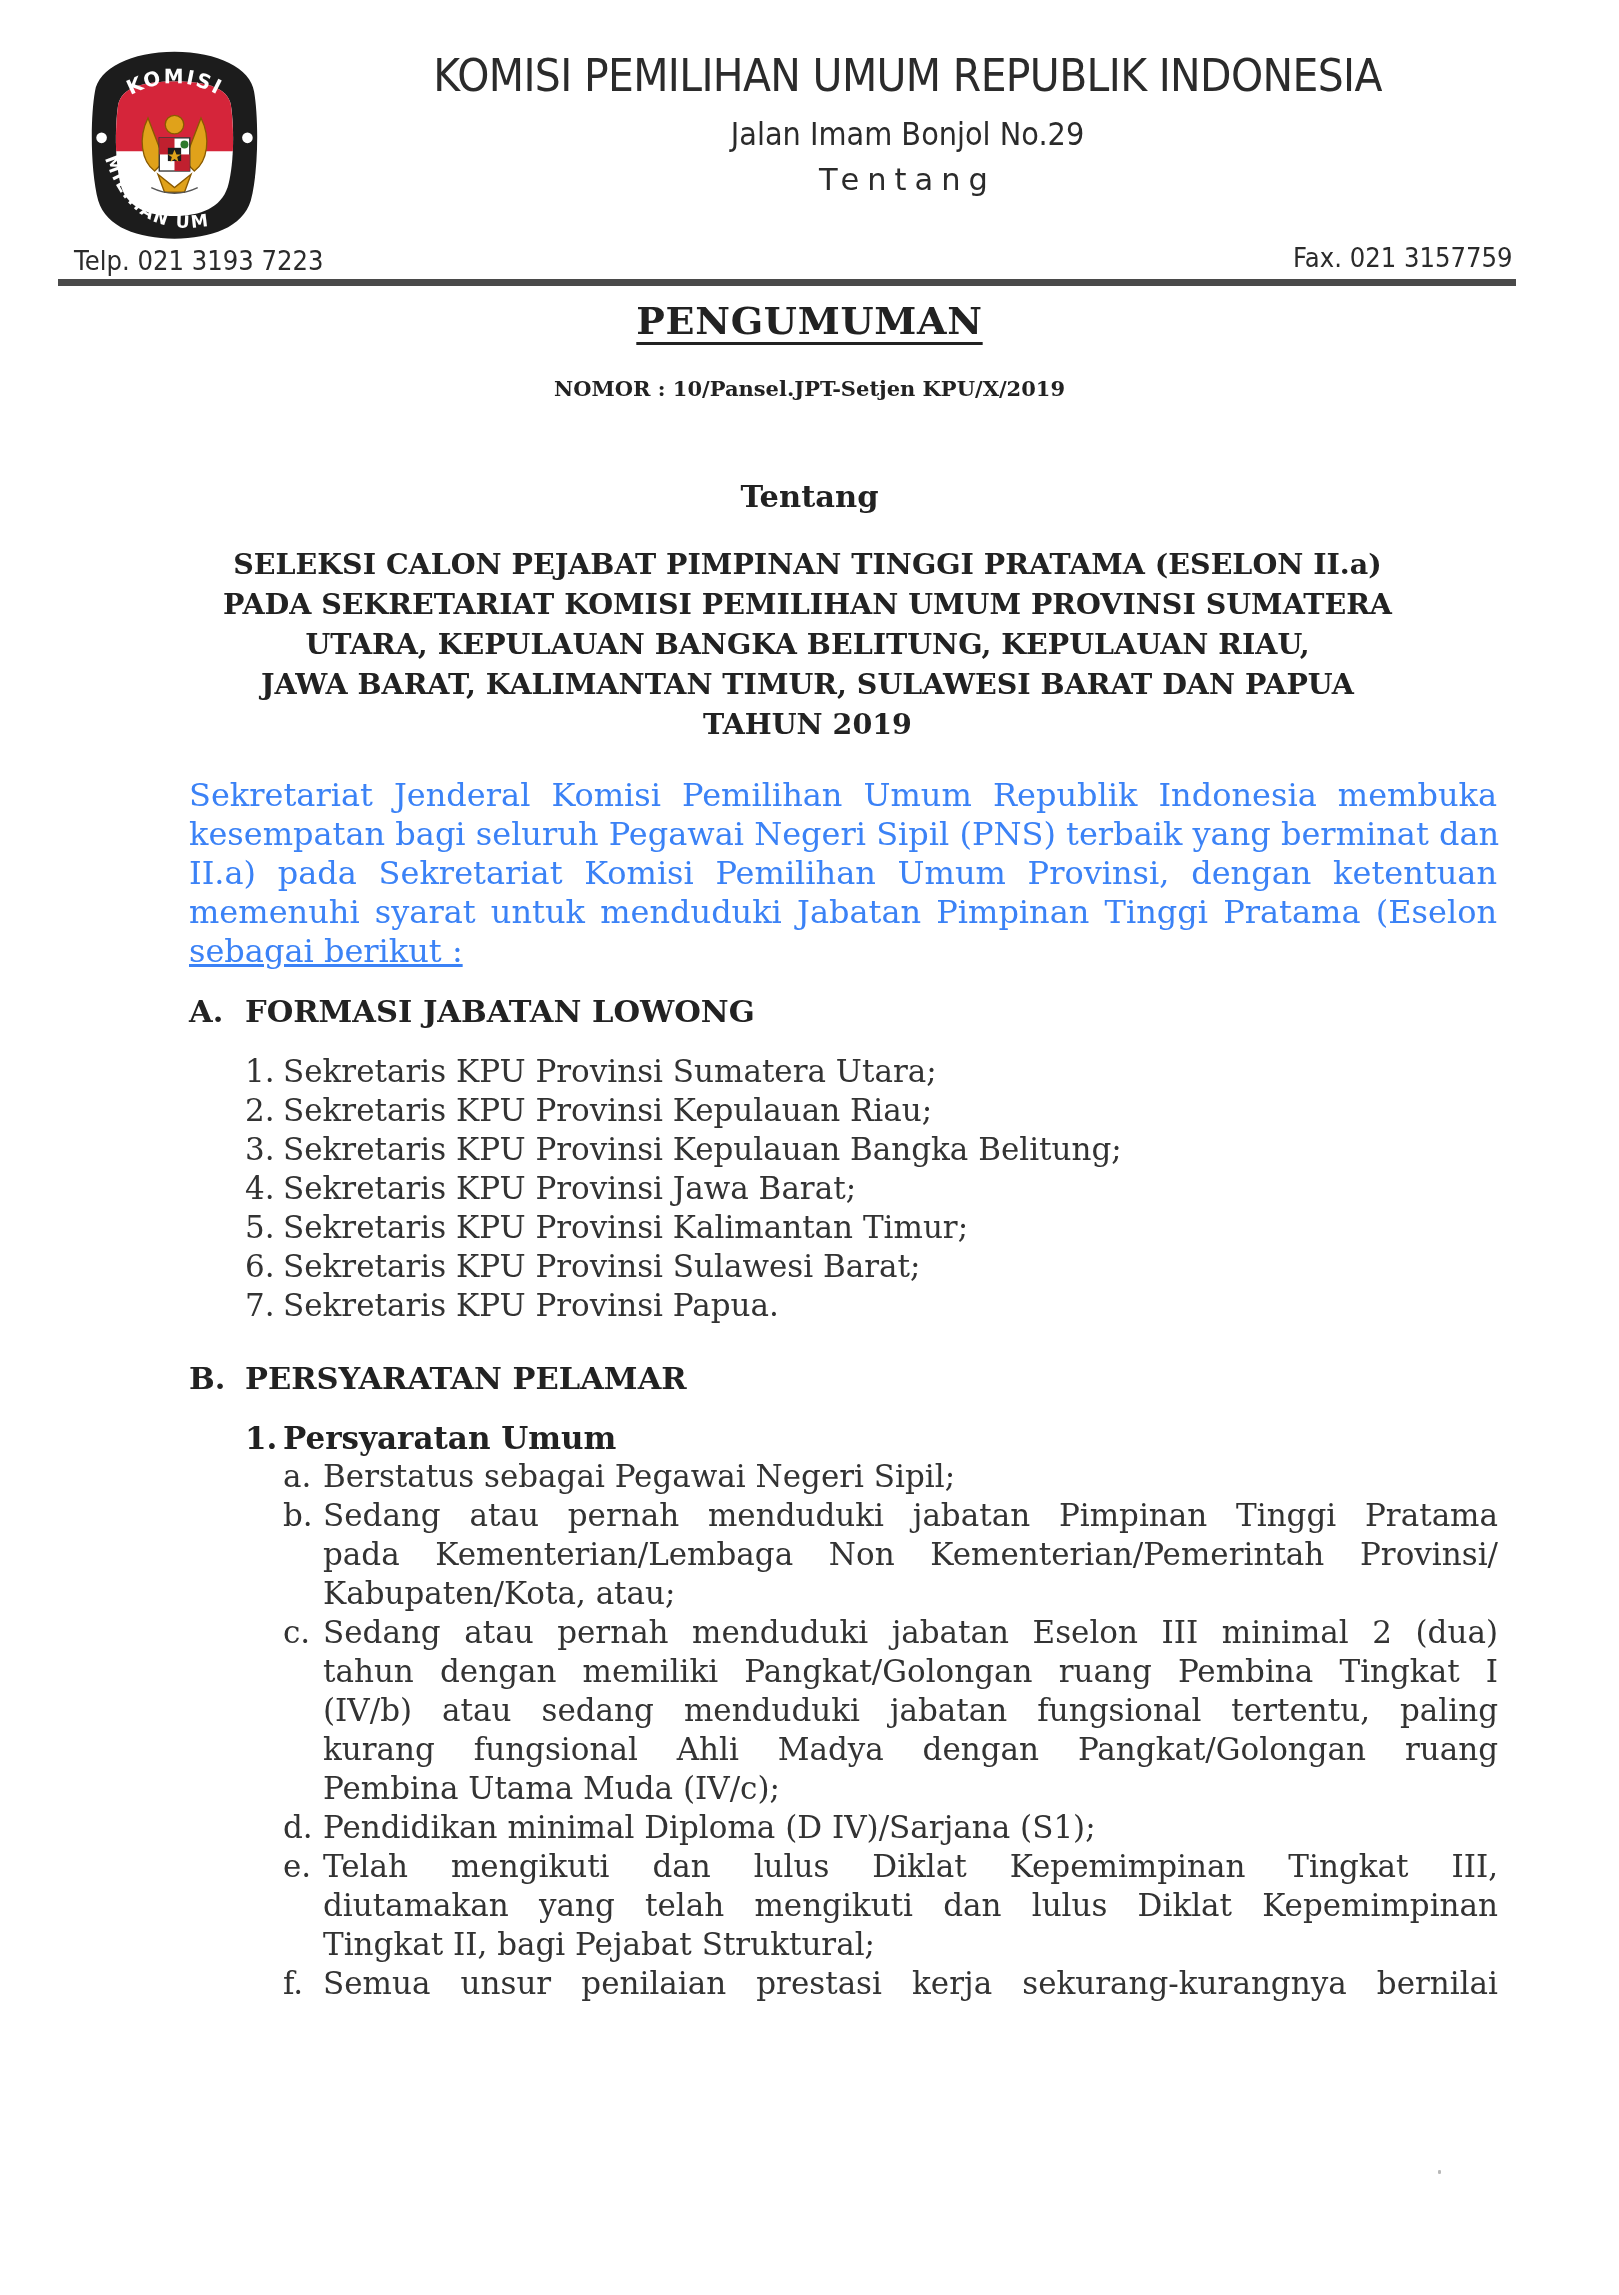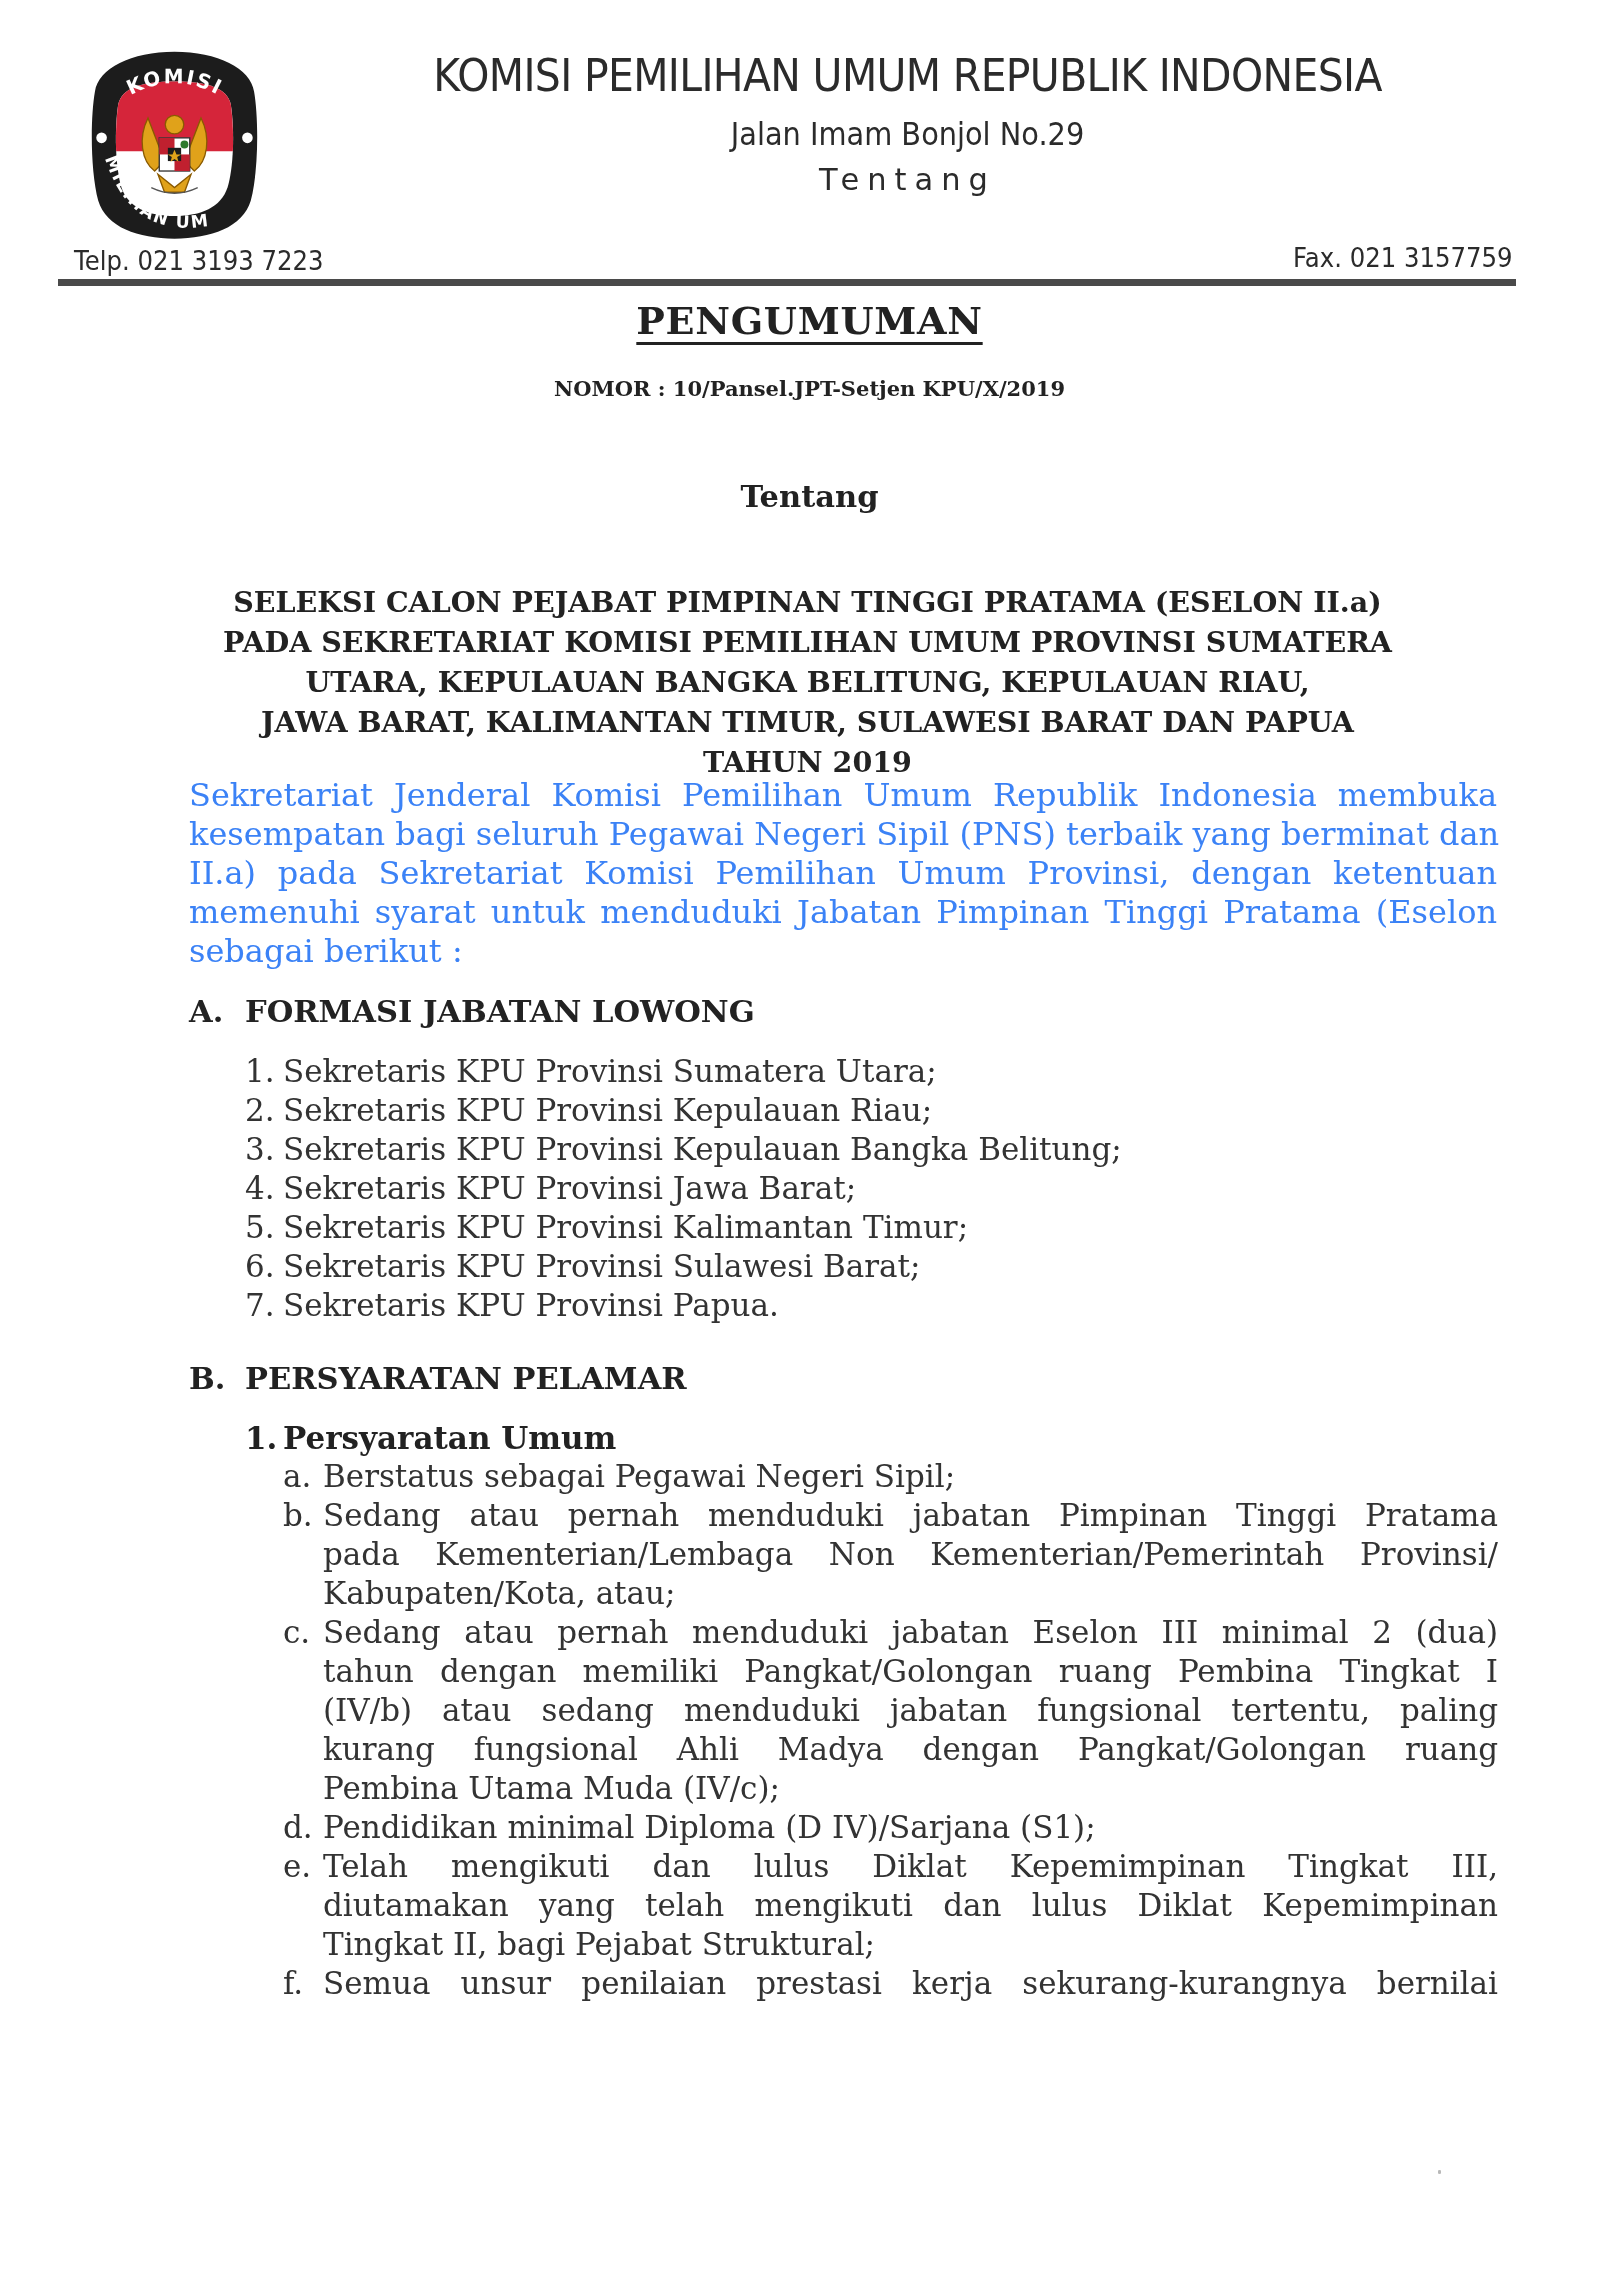--- a/index.html
+++ b/index.html
@@ -15,27 +15,27 @@
   #city { left: 371px; top: 162px; width: 1073px; text-align: center; font-size: 30.5px; letter-spacing: 8px; color: #2b2b2b; }
   #telp { left: 74px; top: 245px; font-size: 26.5px; color: #2b2b2b; transform: scaleX(0.92); transform-origin: left; }
   #fax { right: 106px; top: 242px; font-size: 26.5px; color: #2b2b2b; transform: scaleX(0.92); transform-origin: right; }
   #header-rule { left: 58px; top: 279px; width: 1458px; height: 7.3px; background: #4a4a4a; }
 
   
   #doc-title { left: 0; top: 298px; width: 1619px; text-align: center; }
   #doc-title span { font-size: 38px; font-weight: bold; text-decoration: underline; text-decoration-thickness: 3.3px; text-underline-offset: 8px; color: #222; letter-spacing: 0.7px; }
   #doc-number { left: 0; top: 376px; width: 1619px; text-align: center; font-size: 21px; font-weight: bold; color: #222; }
   #about-label { left: 0; top: 478px; width: 1619px; text-align: center; font-size: 30.5px; font-weight: bold; color: #222; }
-  #subject { left: 132px; top: 544px; width: 1351px; text-align: center; font-size: 28.5px; font-weight: bold; line-height: 40px; color: #222; margin-top: 38px; }
+  #subject { left: 132px; top: 544px; width: 1351px; text-align: center; font-size: 28.5px; font-weight: bold; line-height: 40px; color: #222; }
   #subject div { white-space: nowrap; }
 
   
   #intro { left: 189px; top: 776px; width: 1308px; font-size: 32px; line-height: 39px; color: #3b82f6; text-align: justify; }
   .intro-line { display: block; text-align: justify; text-align-last: justify; white-space: nowrap; }
-  .intro-line.last { text-align-last: left; }
+  .intro-line.last { text-align-last: left; text-decoration: underline; }
 
   .section-heading { font-size: 30.5px; font-weight: bold; color: #222; }
   .section-heading .letter { display: inline-block; width: 56px; }
   #section-a-heading { left: 189px; top: 993px; }
   #vacancy-list { left: 245px; top: 1052px; font-size: 31px; line-height: 39px; color: #333; }
   #vacancy-list .num { display: inline-block; width: 38px; }
 
   #section-b-heading { left: 189px; top: 1360px; }
   #general-req-heading { left: 245px; top: 1420px; font-size: 31px; font-weight: bold; color: #222; }
   #general-req-heading .num { display: inline-block; width: 38px; }

